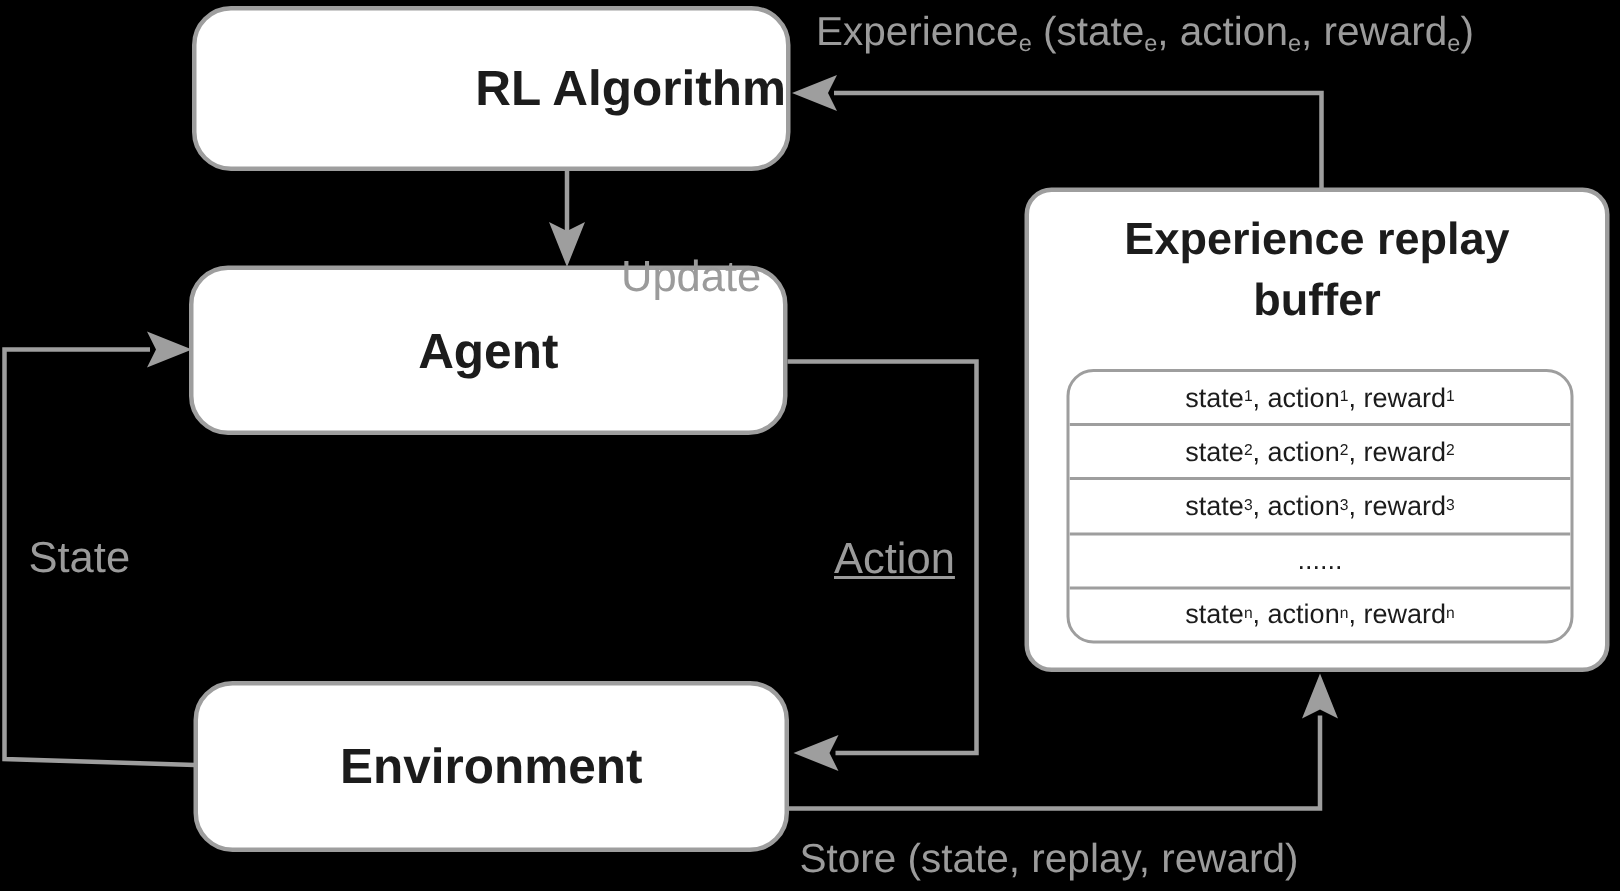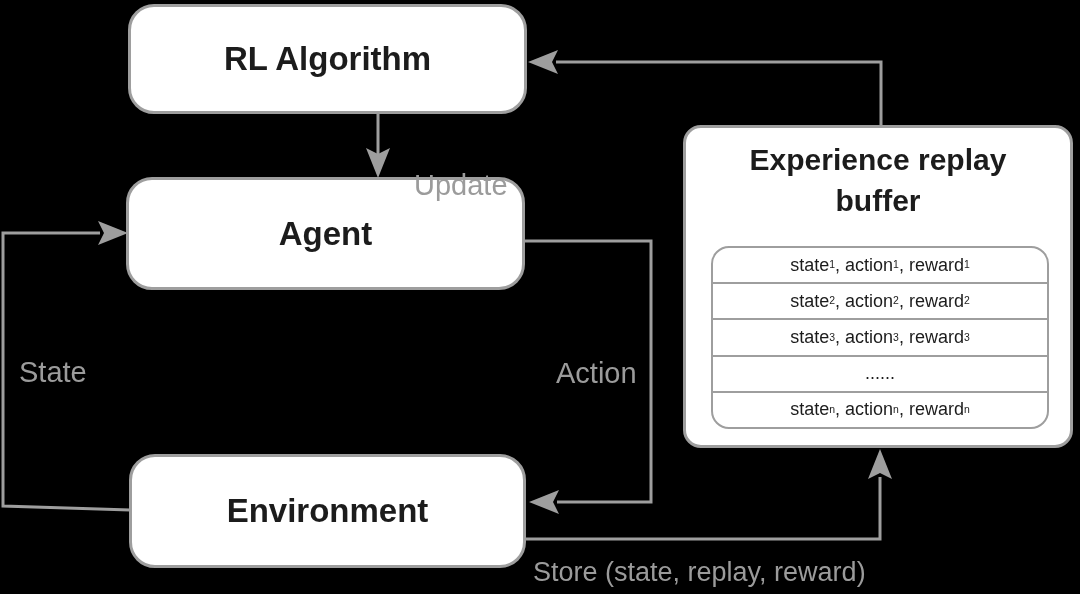--- a/index.html
+++ b/index.html
@@ -22,21 +22,21 @@
     background: #ffffff;
     border: 3px solid #9e9e9e;
     border-radius: 26px;
     display: flex;
     align-items: center;
     justify-content: center;
     color: #1c1c1c;
     font-weight: bold;
     font-size: 33px;
   }
-  .node-rl   { left: 128px; top: 4px;   width: 399px; height: 110px; }
+  .node-rl   { left: 128px; top: 4px;   width: 399px; height: 110px; justify-content: flex-end; }
   .node-agent{ left: 126px; top: 177px; width: 399px; height: 113px; }
   .node-env  { left: 129px; top: 454px; width: 397px; height: 114px; }
   .node-buffer {
     left: 683px; top: 125px; width: 390px; height: 323px;
     border-radius: 18px;
     display: block;
   }
   .buffer-title {
     margin: 12px auto 0 auto;
     width: 330px;
@@ -120,22 +120,23 @@
     <div class="buffer-title">Experience replay buffer</div>
     <div class="buffer-table">
       <div class="buffer-row">state<sub>1</sub>, action<sub>1</sub>, reward<sub>1</sub></div>
       <div class="buffer-row">state<sub>2</sub>, action<sub>2</sub>, reward<sub>2</sub></div>
       <div class="buffer-row">state<sub>3</sub>, action<sub>3</sub>, reward<sub>3</sub></div>
       <div class="buffer-row">......</div>
       <div class="buffer-row">state<sub>n</sub>, action<sub>n</sub>, reward<sub>n</sub></div>
     </div>
   </div>
 
+  <div class="edge-label small" style="left:544px; top:6px;">Experience<sub>e</sub> (state<sub>e</sub>, action<sub>e</sub>, reward<sub>e</sub>)</div>
 
   <div class="edge-label" style="left:414px; top:131px;margin-top:38px;">Update</div>
 
   <div class="edge-label" style="left:19px; top:356px;">State</div>
 
-  <div class="edge-label" style="left:556px; top:357px;">Action</div>
+  <div class="edge-label" style="left:556px; top:357px;text-decoration:underline;">Action</div>
 
   <div class="edge-label small" style="left:533px; top:557px;">Store (state, replay, reward)</div>
 
 </div>
 
 </body></html>

